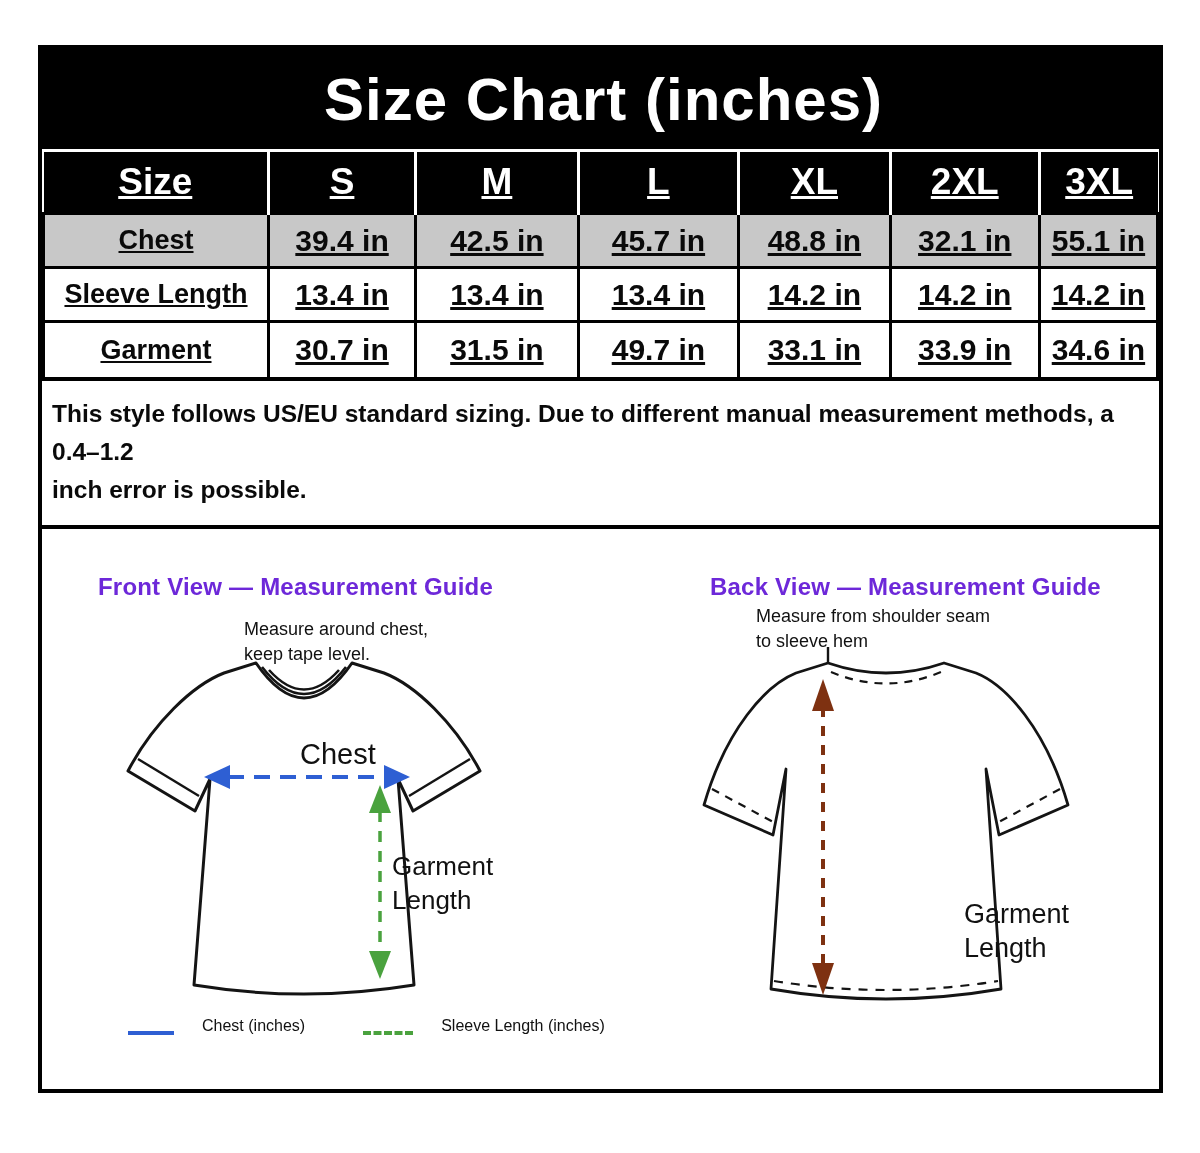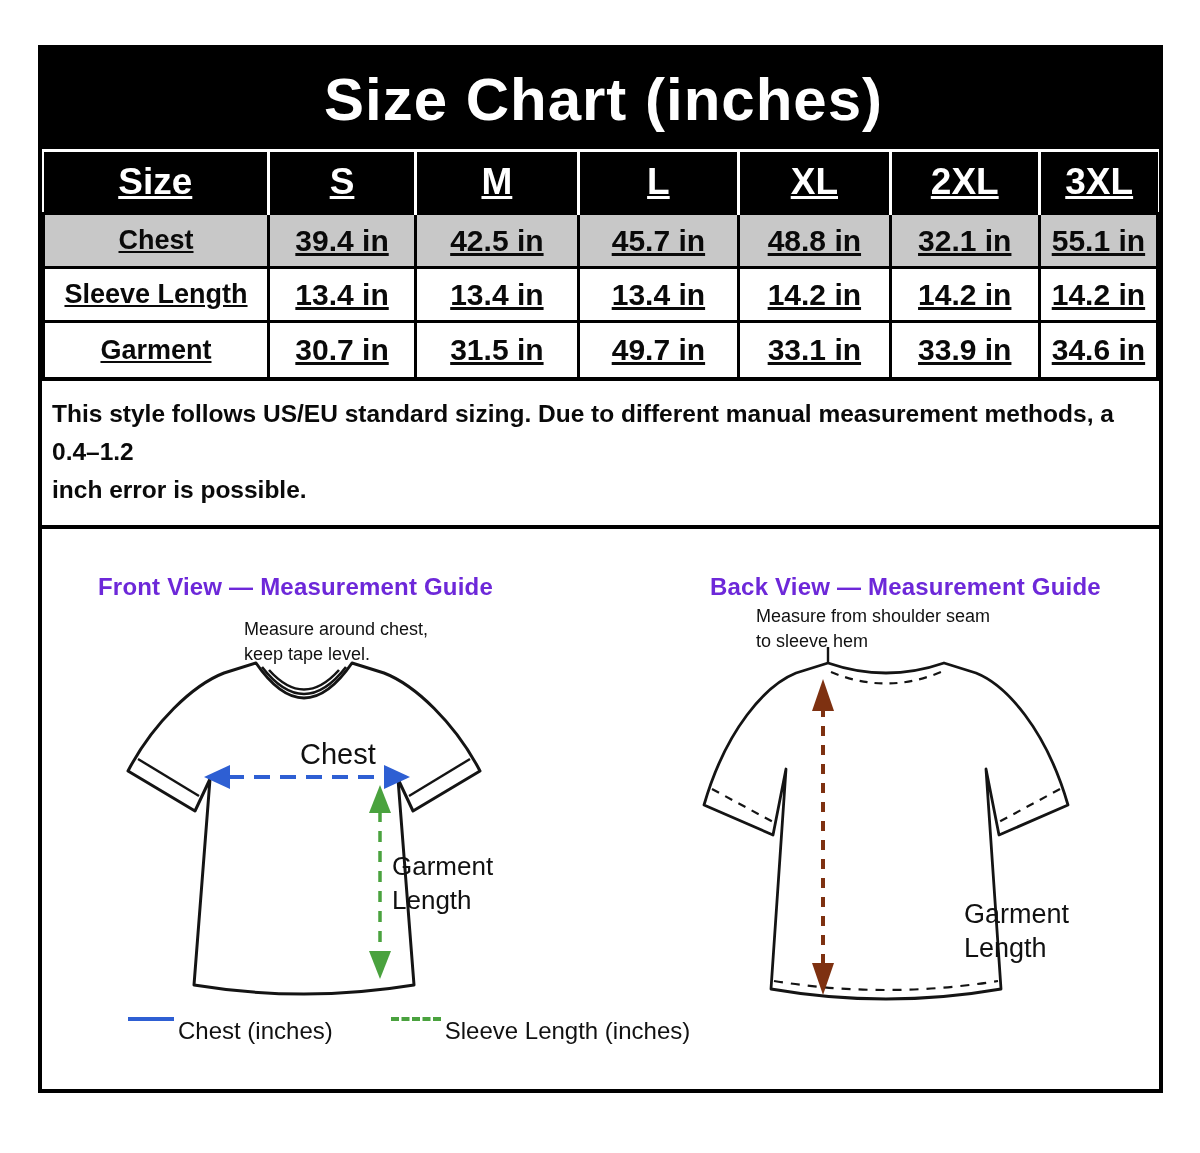--- a/index.html
+++ b/index.html
@@ -24,21 +24,21 @@
   .notebox { border-top:1px solid #000; padding:14px 12px 16px 10px; font-size:24.5px; font-weight:700;
              color:#0a0a0a; line-height:1.55; white-space:pre-line; border-bottom:4px solid #000; }
 
   .diagrams { position:relative; height:552px; background:#fff; overflow:hidden; }
   .dg-title { position:absolute; font-size:24px; font-weight:700; color:#6d28d9; letter-spacing:0.2px; }
   .dg-note { position:absolute; font-size:18px; color:#111; line-height:25px; white-space:pre-line; }
   .dg-label { position:absolute; font-size:27px; font-weight:500; color:#111; line-height:34px; white-space:pre-line; }
   .svgbox { position:absolute; }
 
   .legend { position:absolute; left:86px; top:488px; display:flex; align-items:center; gap:58px; }
-  .leg-item { display:flex; align-items:flex-start; gap:4px; font-size:24px; color:#111; }
+  .leg-item { display:flex; align-items:flex-end; gap:28px; font-size:16px; color:#111; }
   .leg-line { width:46px; height:0; border-top:4px solid #2e5fd3; }
   .leg-dash { width:50px; height:0; border-top:4px dashed #4aa23e; }
 </style>
 </head>
 <body>
 
 <div class="frame">
 
   <div class="title-band">
     <div class="t">Size Chart (inches)</div>

